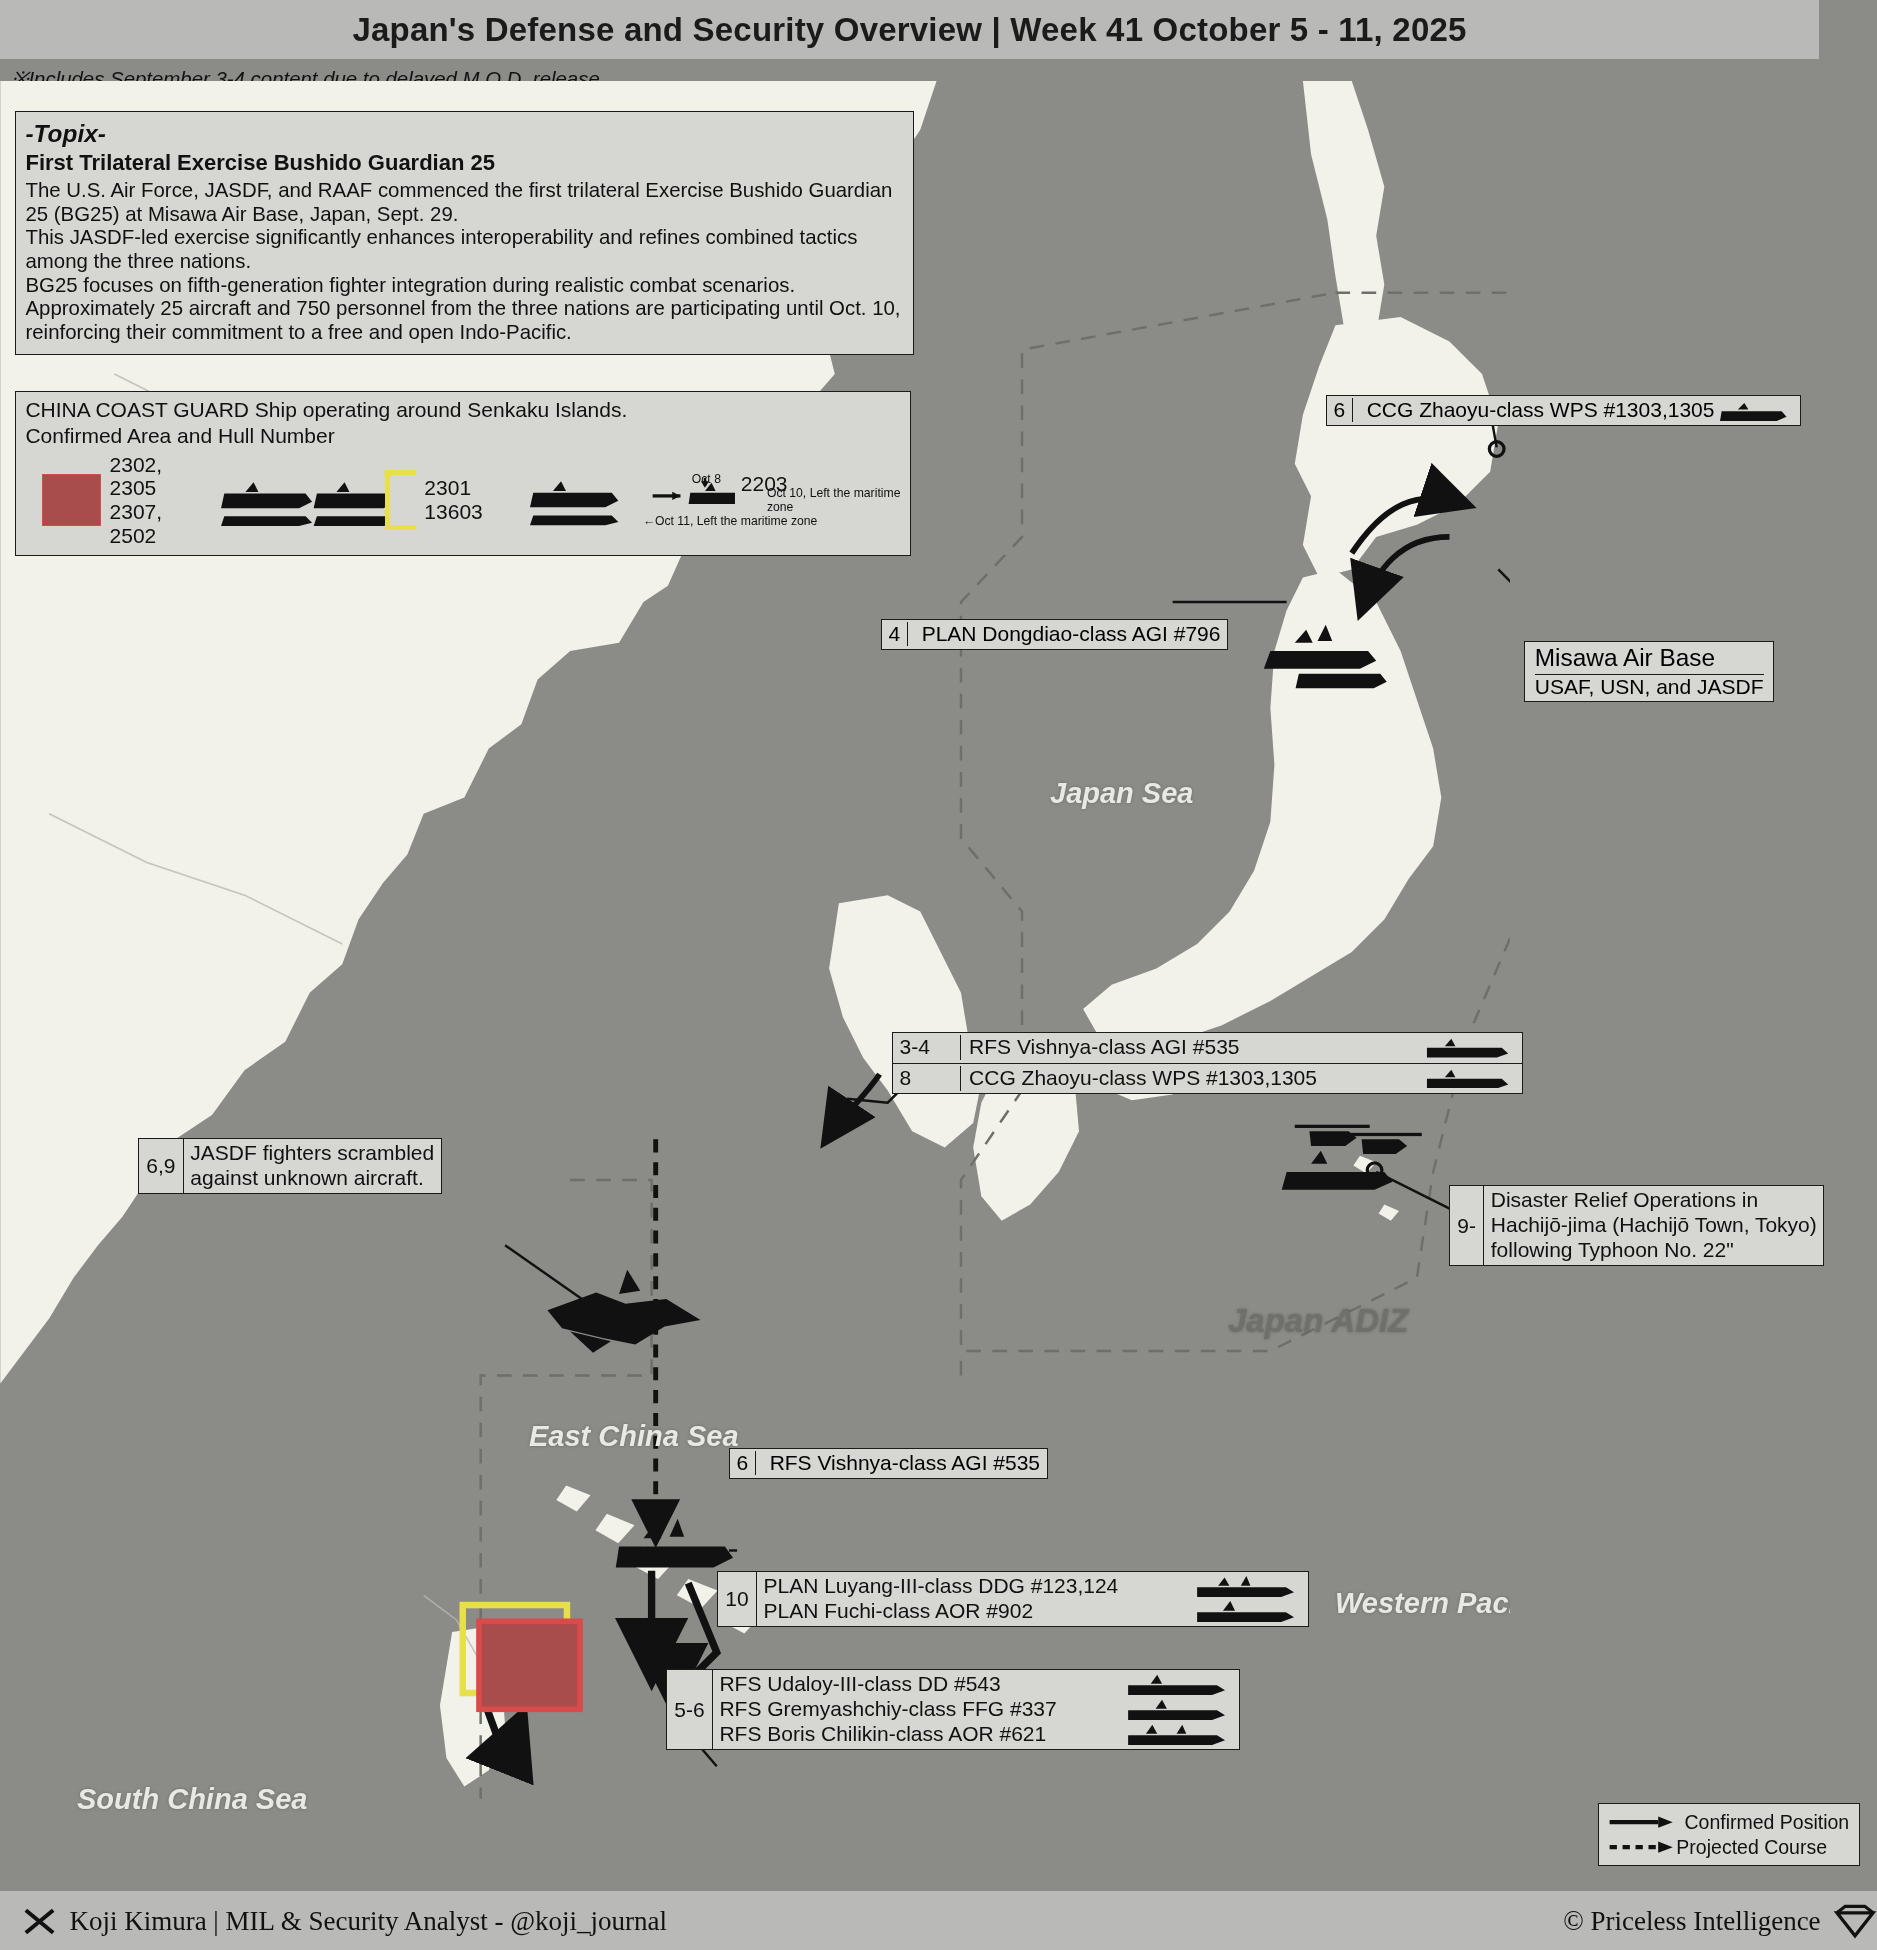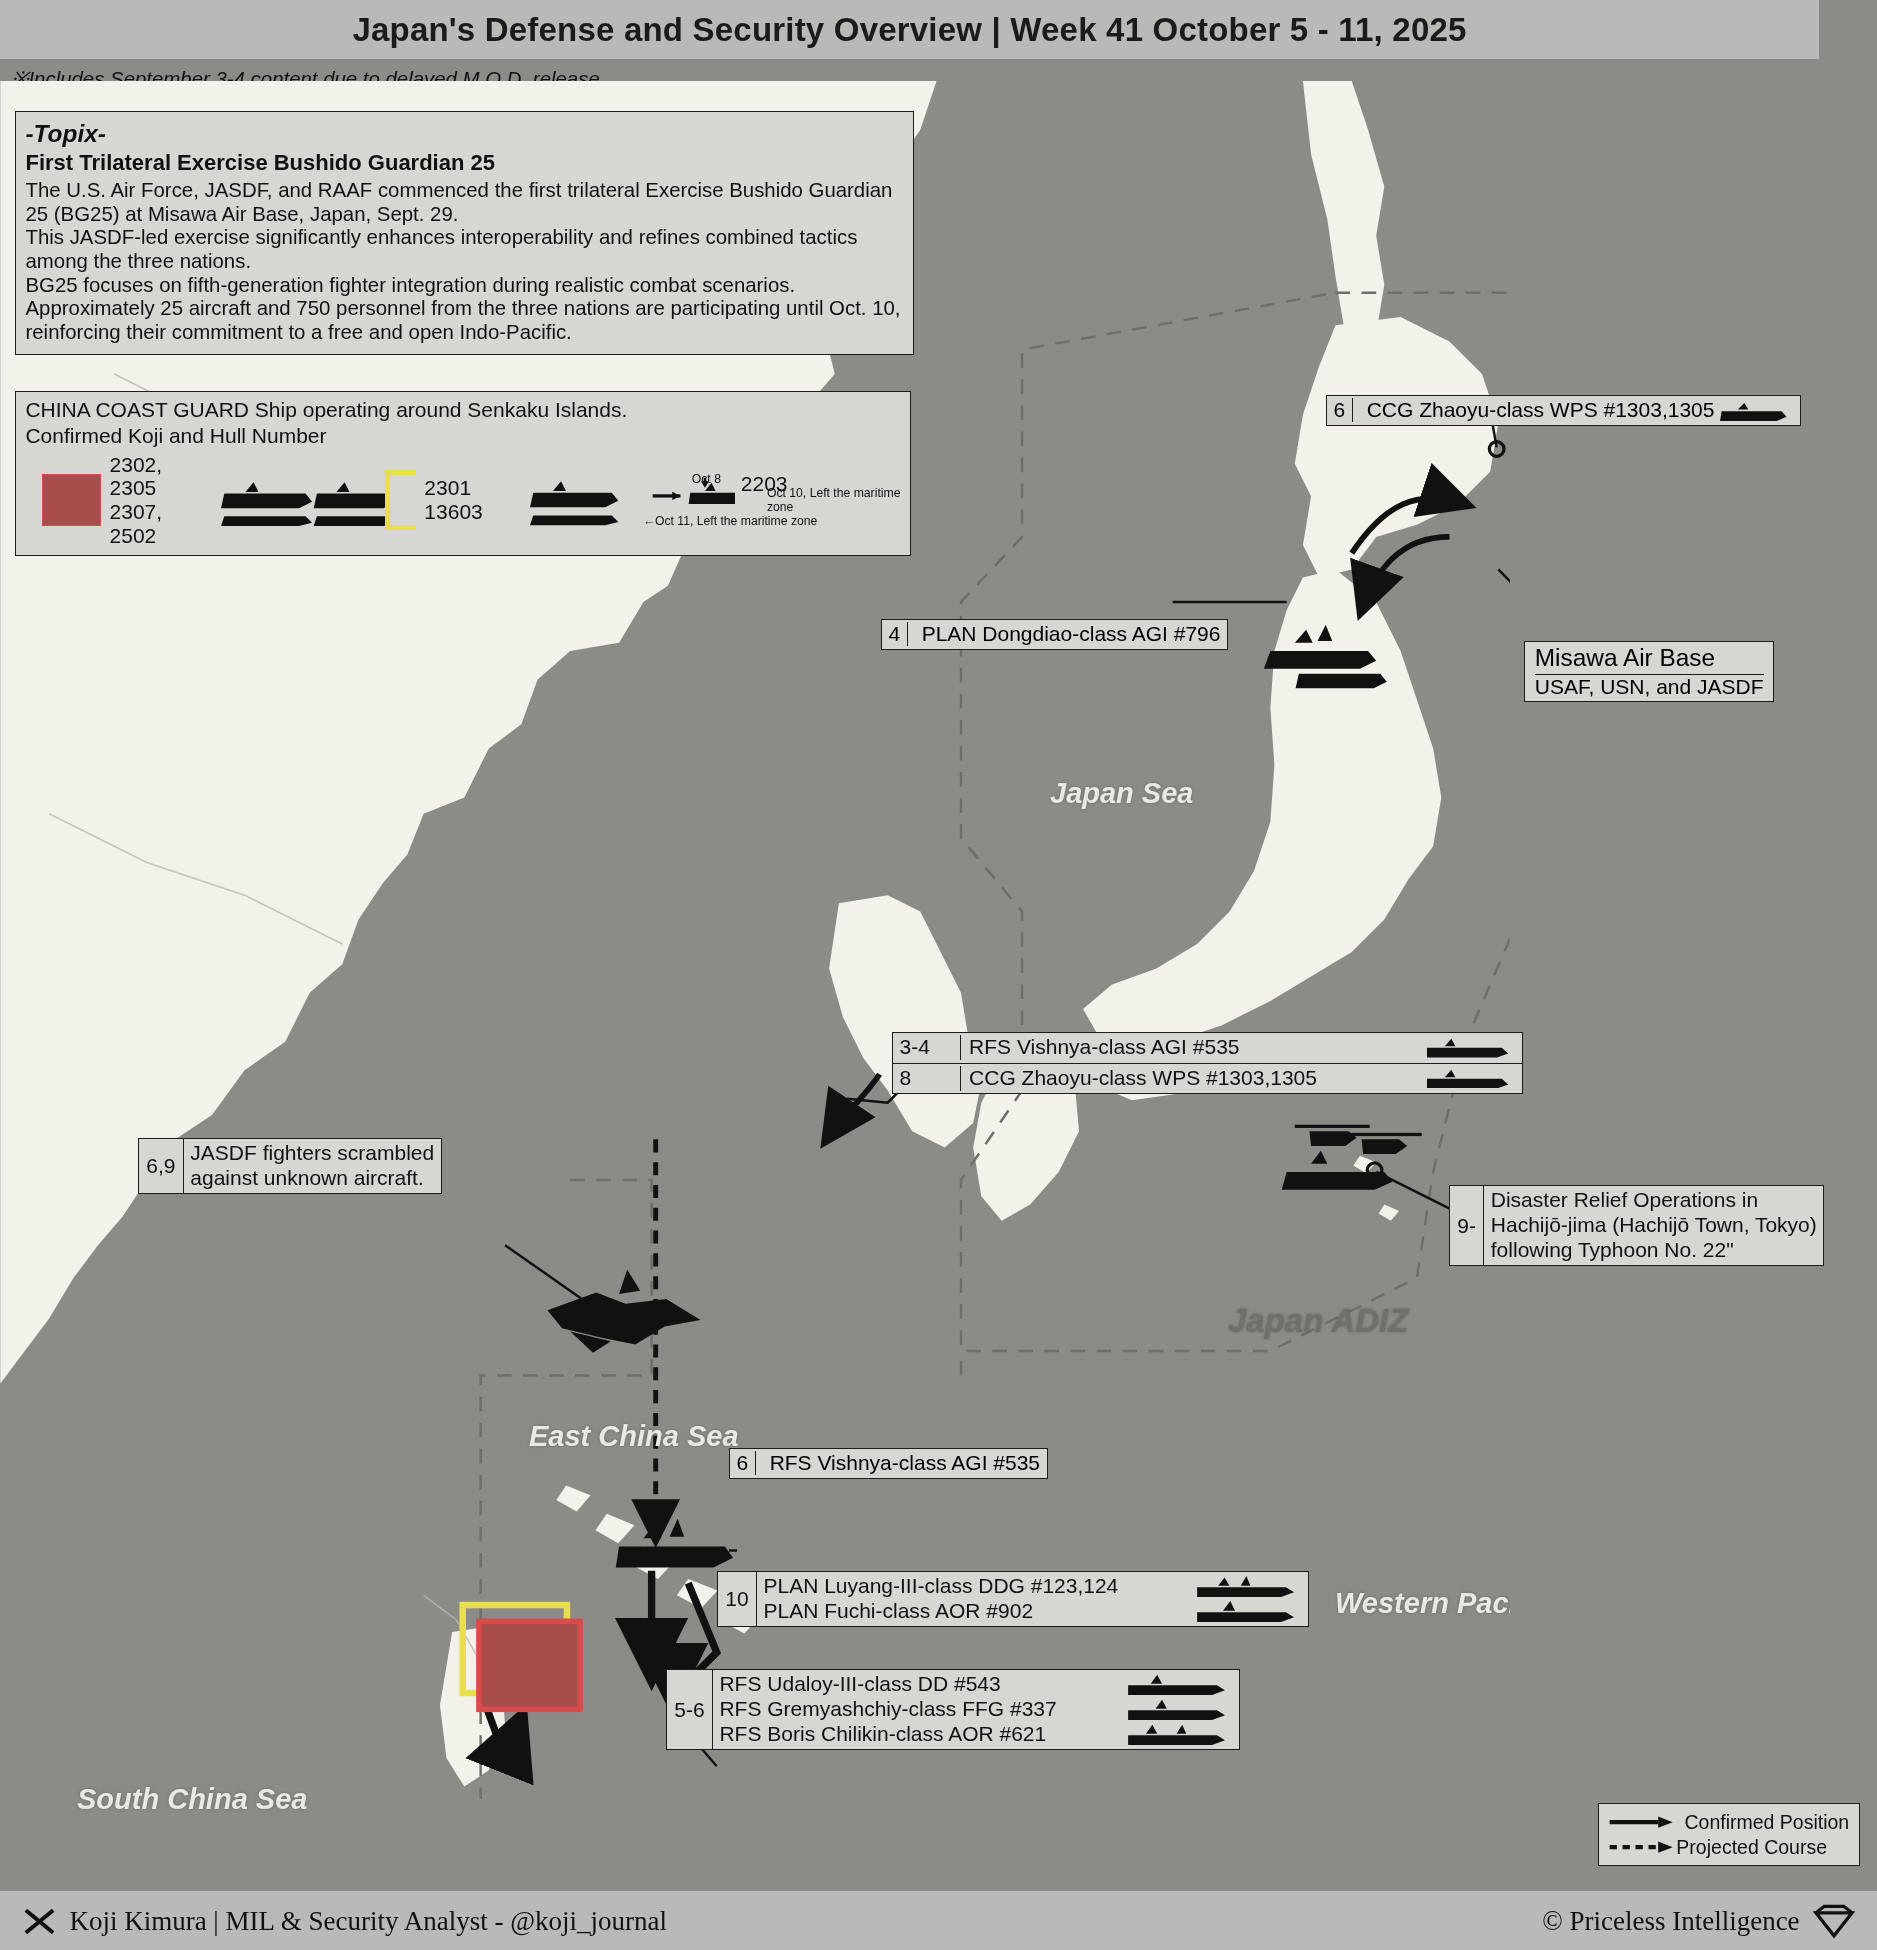--- a/index.html
+++ b/index.html
@@ -60,21 +60,21 @@
     padding:4.9px 9.8px;font-size:19.5px;color:#111;
   }
   .legend .lr{display:flex;align-items:center;margin:1.6px 0;}
   
   .footer{
     position:absolute;left:0;bottom:0;width:1878px;height:60px;background:#b9b9b7;
     display:flex;align-items:center;justify-content:space-between;
   }
   .footer .left{display:flex;align-items:center;gap:11.4px;padding-left:21px;}
   .footer .name{font-family:"Liberation Serif",serif;font-size:27px;color:#111;}
-  .footer .right{display:flex;align-items:center;gap:11.4px;padding-right:21px;}
+  .footer .right{display:flex;align-items:center;gap:11.4px;}
   .footer .cr{font-family:"Liberation Serif",serif;font-size:27px;color:#111;}
 </style>
 </head>
 <body>
 
 <div id="page">
 
   <div class="header">
     <h1>Japan's Defense and Security Overview | Week 41 October 5 - 11, 2025</h1>
   </div>
@@ -241,21 +241,21 @@
   <div class="panel topix">
     <div class="t1">-Topix-</div>
     <div class="t2">First Trilateral Exercise Bushido Guardian 25</div>
     <p>The U.S. Air Force, JASDF, and RAAF commenced the first trilateral Exercise Bushido Guardian 25 (BG25) at Misawa Air Base, Japan, Sept. 29.</p>
     <p>This JASDF-led exercise significantly enhances interoperability and refines combined tactics among the three nations.</p>
     <p>BG25 focuses on fifth-generation fighter integration during realistic combat scenarios. Approximately 25 aircraft and 750 personnel from the three nations are participating until Oct. 10, reinforcing their commitment to a free and open Indo-Pacific.</p>
   </div>
 
   <div class="panel ccg">
     <div class="c1">CHINA COAST GUARD Ship operating around Senkaku Islands.</div>
-    <div class="c2">Confirmed Koji and Hull Number</div>
+    <div class="c2">Confirmed Area and Hull Number</div>
     <div class="ccgrow">
       <div class="swatch"></div>
       <div class="hull">
         <div>2302, 2305</div>
         <div>2307, 2502</div>
       </div>
       <svg width="179" height="52" style="margin-left:11.4px" viewBox="0 0 203.906 64">
         <g fill="#111">
           <path d="M6,24 l100,0 l8,10 l-16,8 l-96,0 z"></path>
             <path d="M32,22 l10,-12 l6,12 z"></path>

